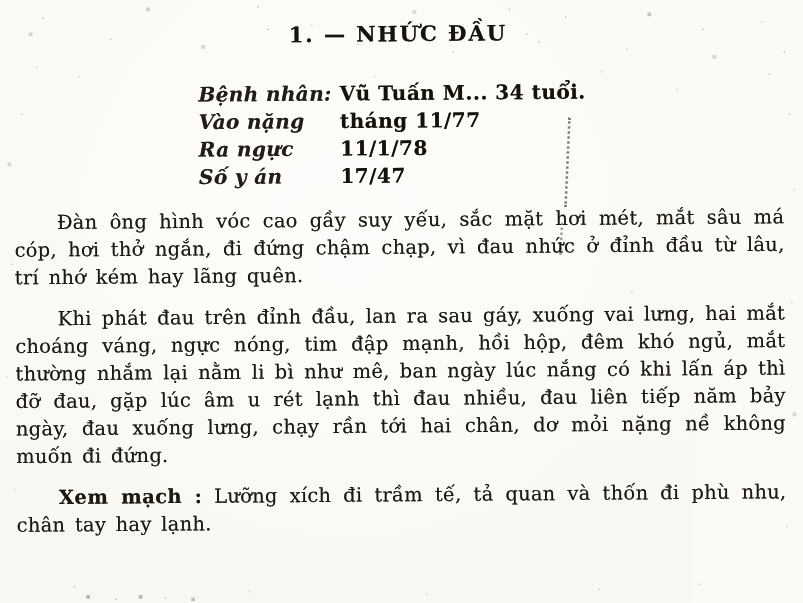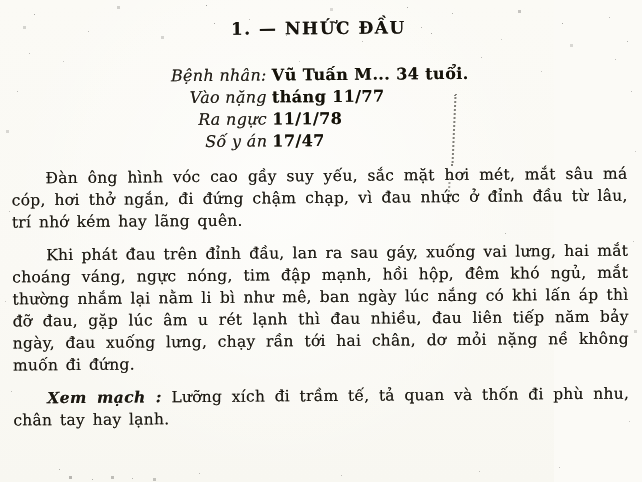--- a/index.html
+++ b/index.html
@@ -36,41 +36,40 @@
   .patient {
     margin: 26px 0 0 148px;
     font-size: 16px;
     line-height: 22px;
   }
   .patient-row { white-space: nowrap; }
   .patient-label {
     display: inline-block;
     width: 108px;
     font-style: italic;
-    font-weight: normal;
+    font-weight: bold;
     letter-spacing: 0.3px;
     color: #221e17;
-    text-align: right;
   }
   .patient-value {
     font-weight: bold;
     letter-spacing: 0.4px;
     color: #151209;
   }
   .body-text {
     font-size: 15.5px;
     line-height: 22px;
     text-align: justify;
     letter-spacing: 0.25px;
     word-spacing: 2.5px;
     color: #1c1912;
   }
   .para { text-indent: 34px; margin-top: 11px; }
   .para-first { margin-top: 13px; }
-  .pulse-label { font-weight: bold; letter-spacing: 0.4px; font-style: italic; }
+  .pulse-label { font-weight: bold; letter-spacing: 0.4px; }
   
   .noise {
     position: absolute; left: 0; top: 0;
     width: 1px; height: 1px; background: transparent;
     pointer-events: none;
     box-shadow:
       34px 14px 0 0 rgba(50,48,44,.40), 118px 7px 0 1px rgba(60,58,54,.22),
       206px 5px 0 0 rgba(50,48,44,.45), 249px 19px 0 0 rgba(50,48,44,.30),
       331px 9px 0 1px rgba(70,68,62,.18), 407px 7px 0 0 rgba(50,48,44,.40),
       452px 13px 0 0 rgba(50,48,44,.35), 519px 11px 0 1px rgba(60,58,54,.28),

